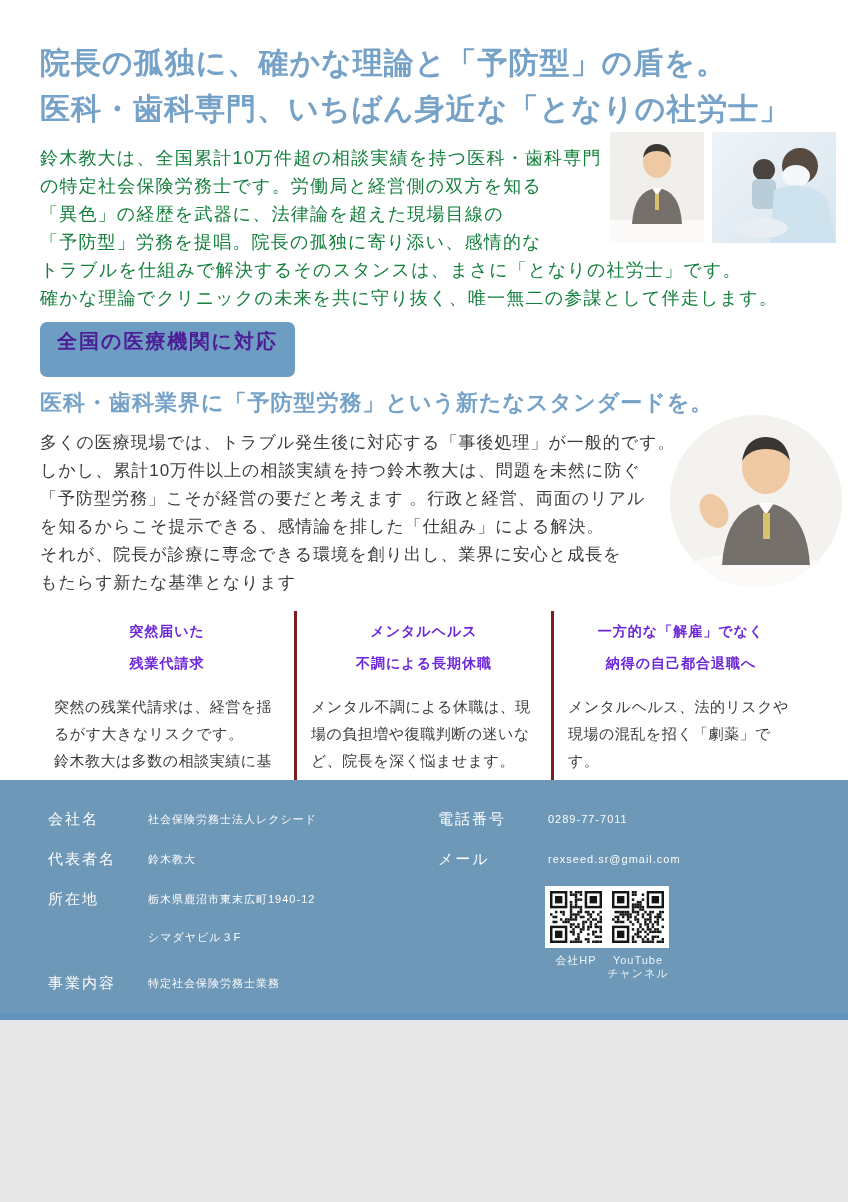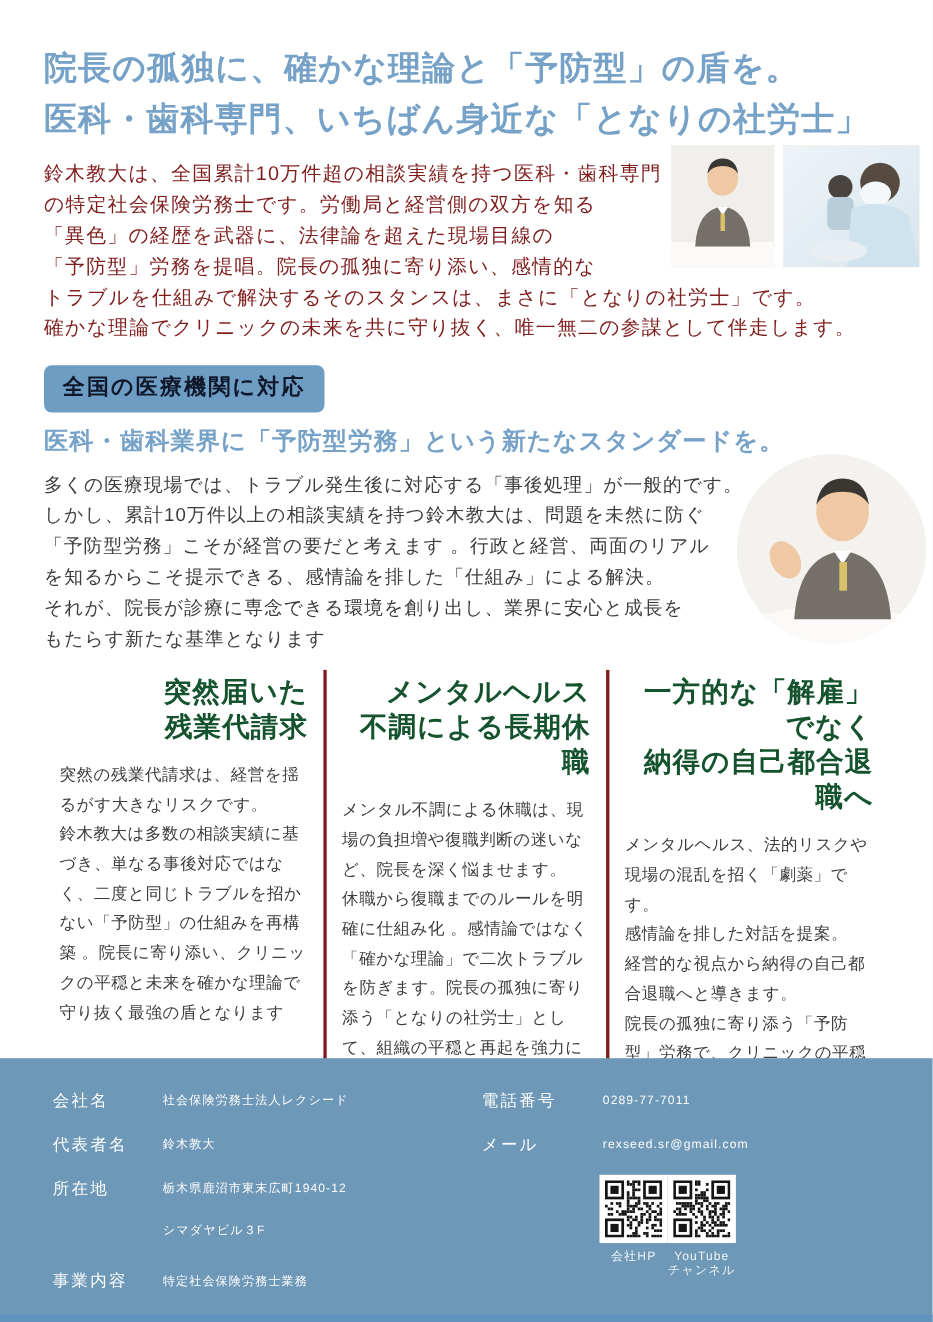--- a/index.html
+++ b/index.html
@@ -1,66 +1,66 @@
 <!DOCTYPE html>
 <html><head>
 <meta charset="utf-8">
 <style>
   * { margin:0; padding:0; box-sizing:border-box; }
   body { background:#e8e8e8; font-family:"Liberation Sans","DejaVu Sans",sans-serif; }
   .page{
-    position:relative; width:848px; height:1202px; margin:0 auto;
+    position:relative; width:848px; height:1020px; margin:0 auto;
     background:#ffffff; overflow:hidden; color:#3c3c3c;
   }
   .content{ padding:0 40px; }
 
   
   .main-title{
     margin-top:40px; font-size:30px; line-height:46px; font-weight:bold;
     color:#76a2c8; letter-spacing:1px; white-space:pre-line;
   }
 
   
   .intro-wrap{ position:relative; margin-top:12px; }
   .intro-text{
     font-size:18px; line-height:28px; letter-spacing:1.2px;
-    white-space:pre-line; color:#7f1d1d;
+    white-space:pre-line; color:#15803d;
   }
   .photo-row{
     position:absolute; top:-12px; right:-28px; display:flex; gap:8px;
   }
   .photo{ height:111px; overflow:hidden; background:#f1efec; }
   .photo svg{ display:block; }
 
   
   .badge{
-    display:inline-block; margin-top:20px; background:#6e9dc4; color:#0f172a;
+    display:inline-block; margin-top:10px; background:#6e9dc4; color:#4c1d95;
     font-size:20px; font-weight:bold; letter-spacing:2px;
-    padding:6px 17px 10px; border-radius:7px;
+    padding:6px 17px 22px; border-radius:7px;
   }
   .section-headline{
     margin-top:10px; font-size:22px; font-weight:bold; color:#76a2c8;
     letter-spacing:1px; line-height:32px;
   }
   .coverage-wrap{ position:relative; margin-top:10px; }
   .coverage-text{
     font-size:17px; line-height:28px; letter-spacing:1px;
     white-space:pre-line; color:#3c3c3c;
   }
   .circle-photo{
     position:absolute; top:-14px; right:-34px; width:172px; height:172px;
     border-radius:50%; overflow:hidden; background:#f4f2ef;
   }
 
   
   .cases{ display:flex; margin-top:14px; align-items:stretch; }
   .case{ flex:1 1 0; padding:0 14px; }
   .case + .case{ border-left:3px solid #7f1d1d; }
   .case-title{
-    text-align:right; font-size:25px; font-weight:bold; color:#14532d;
+    text-align:center; font-size:14px; font-weight:bold; color:#6d28d9;
     line-height:32px; letter-spacing:1px; white-space:pre-line; padding-top:4px;
   }
   .case-body{
     margin-top:14px; font-size:15px; line-height:27px; letter-spacing:0.5px;
     white-space:pre-line; color:#3c3c3c;
   }
 
   
   .footer{
     position:absolute; left:0; bottom:0; width:848px; height:240px;

